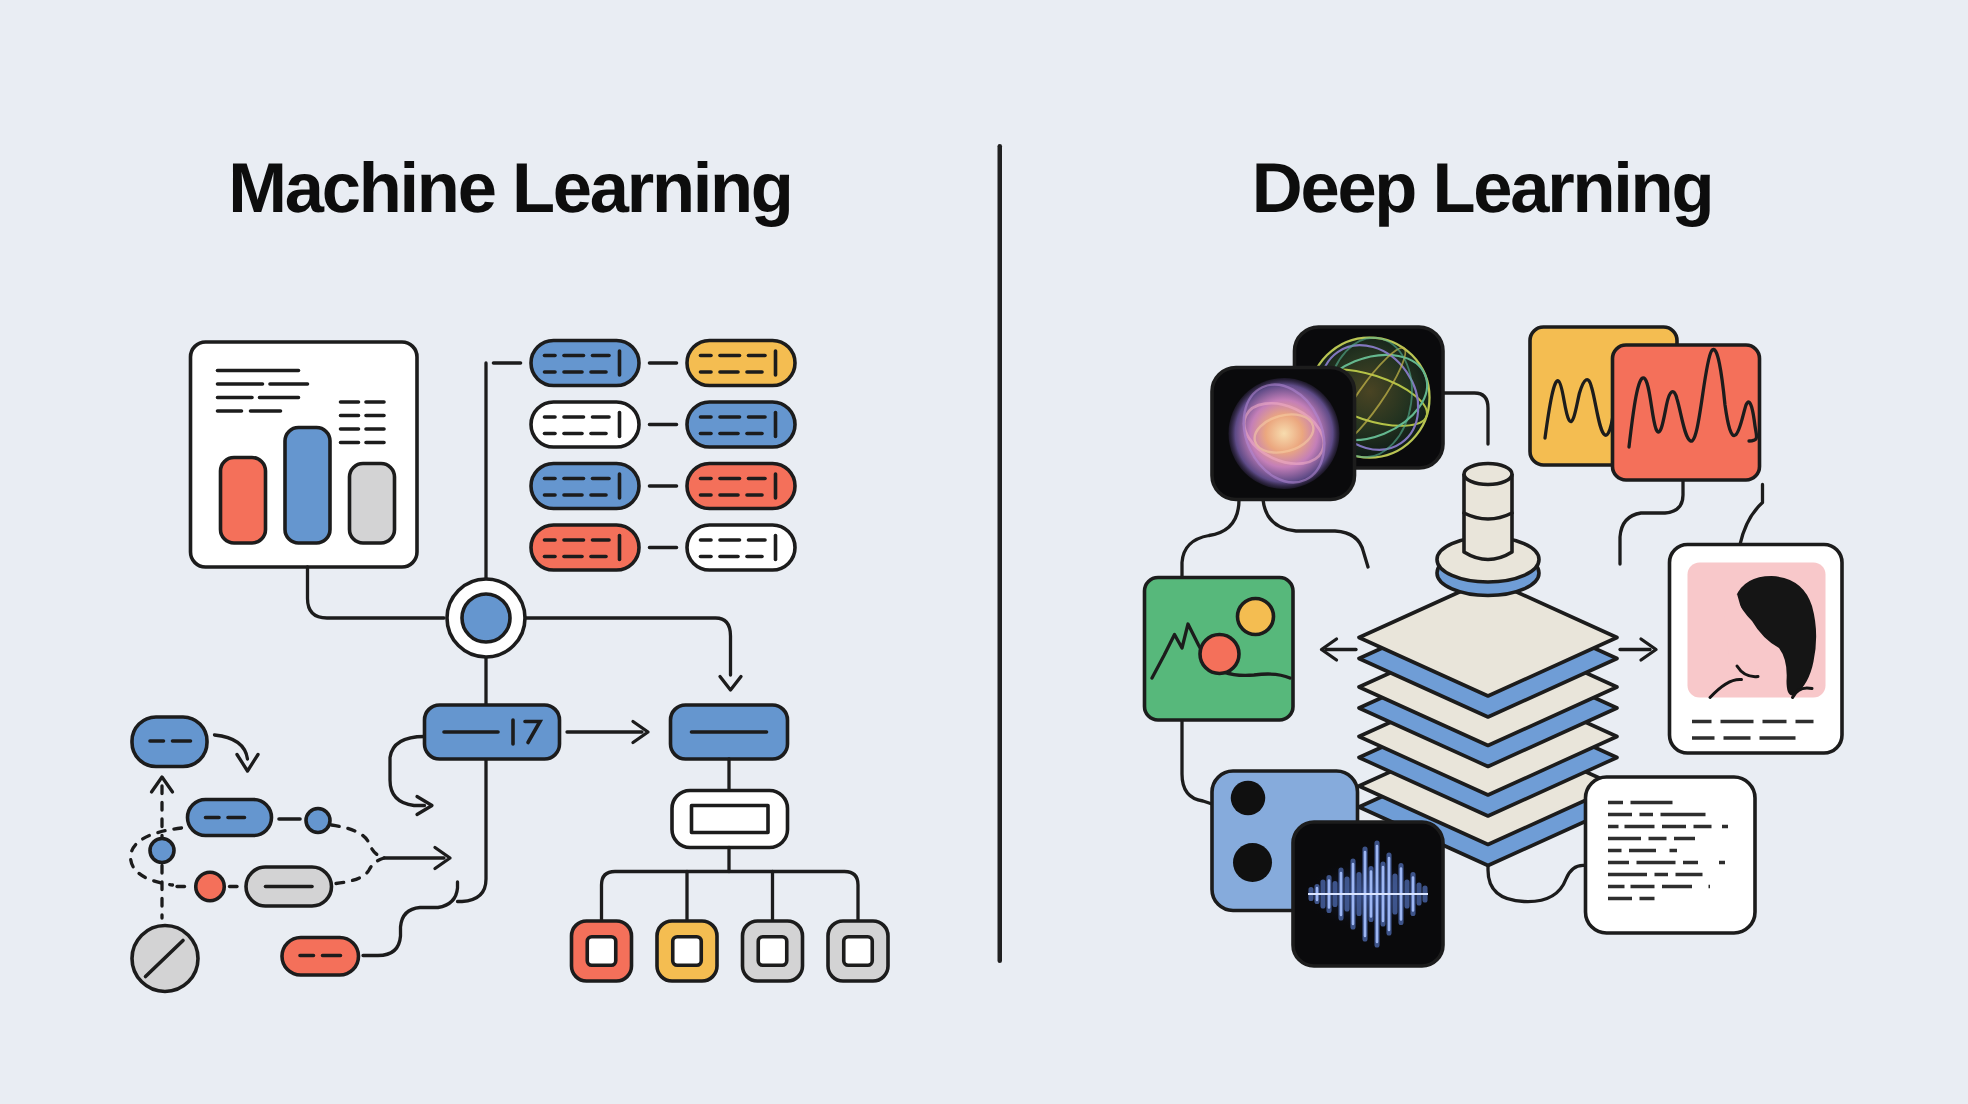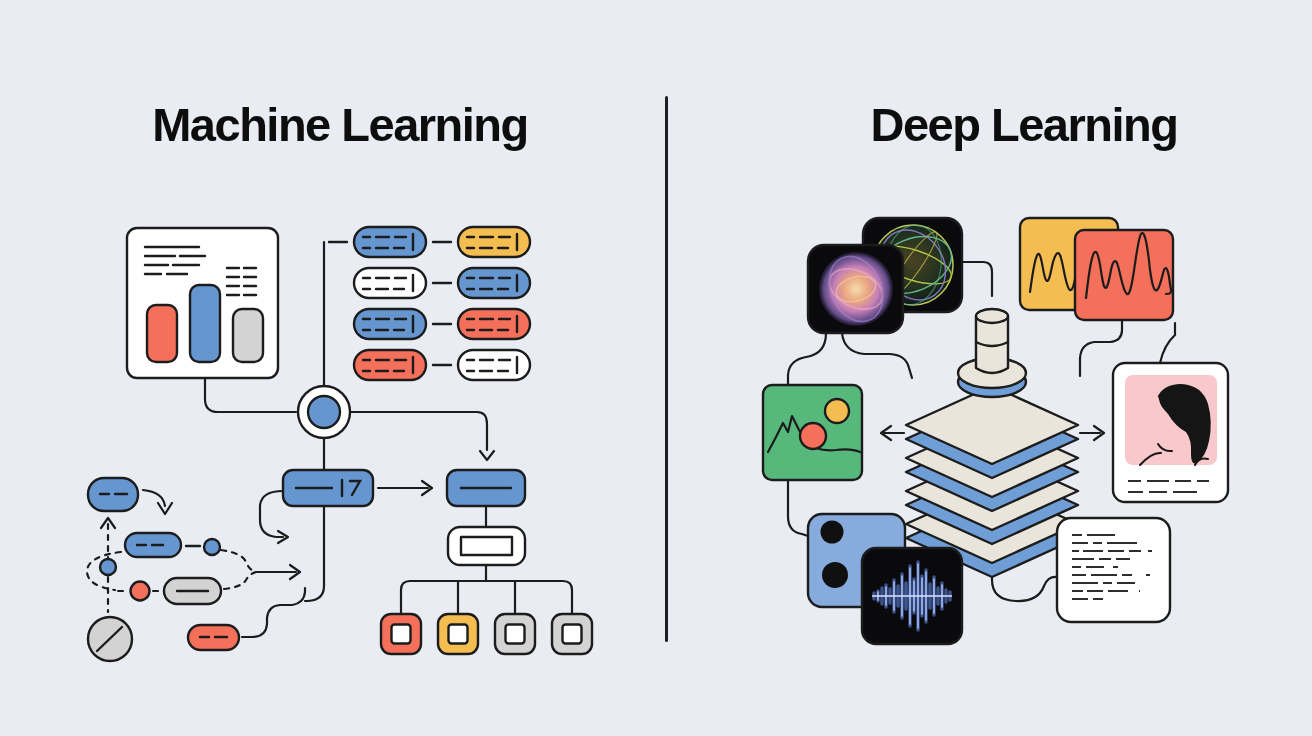--- a/index.html
+++ b/index.html
@@ -7,21 +7,21 @@
     --blue:#6596cf; --light-blue:#86abdc; --yellow:#f4bd51; --red:#f4705a;
     --gray:#d3d3d4; --green:#57b87b; --pink:#f8c8ca; --beige:#e9e5da;
     --stack-blue:#6f9dd6; --tile-black:#0a0a0c; --white:#ffffff;
   }
   html,body{margin:0;padding:0;background:#dfe3ea;}
   .canvas{position:relative;width:1312px;height:736px;background:var(--bg);
           overflow:hidden;font-family:"Liberation Sans",sans-serif;}
   .title{position:absolute;top:97px;transform:translateX(-50%);
          font-size:47px;font-weight:700;letter-spacing:-1.5px;color:#0d0d0d;white-space:nowrap;}
   .title-left{left:340px;}
-  .title-right{left:1024px;}
+  .title-right{left:988px;}
   .divider{position:absolute;left:665px;top:96px;width:2.5px;height:546px;
            background:var(--divider);border-radius:2px;}
   svg{position:absolute;left:0;top:0;}
   .shape{stroke:var(--ink);stroke-width:2.4px;stroke-linejoin:round;}
   .wire{stroke:var(--ink);stroke-width:2.2px;fill:none;stroke-linecap:round;stroke-linejoin:round;}
   .dashwire{stroke:var(--ink);stroke-width:2.2px;fill:none;stroke-linecap:round;stroke-dasharray:5 6;}
   .mark{stroke:var(--ink);stroke-width:2.4px;fill:none;stroke-linecap:round;}
   .f-blue{fill:var(--blue)} .f-lblue{fill:var(--light-blue)} .f-yellow{fill:var(--yellow)}
   .f-red{fill:var(--red)} .f-gray{fill:var(--gray)} .f-green{fill:var(--green)}
   .f-pink{fill:var(--pink)} .f-beige{fill:var(--beige)} .f-sblue{fill:var(--stack-blue)}

